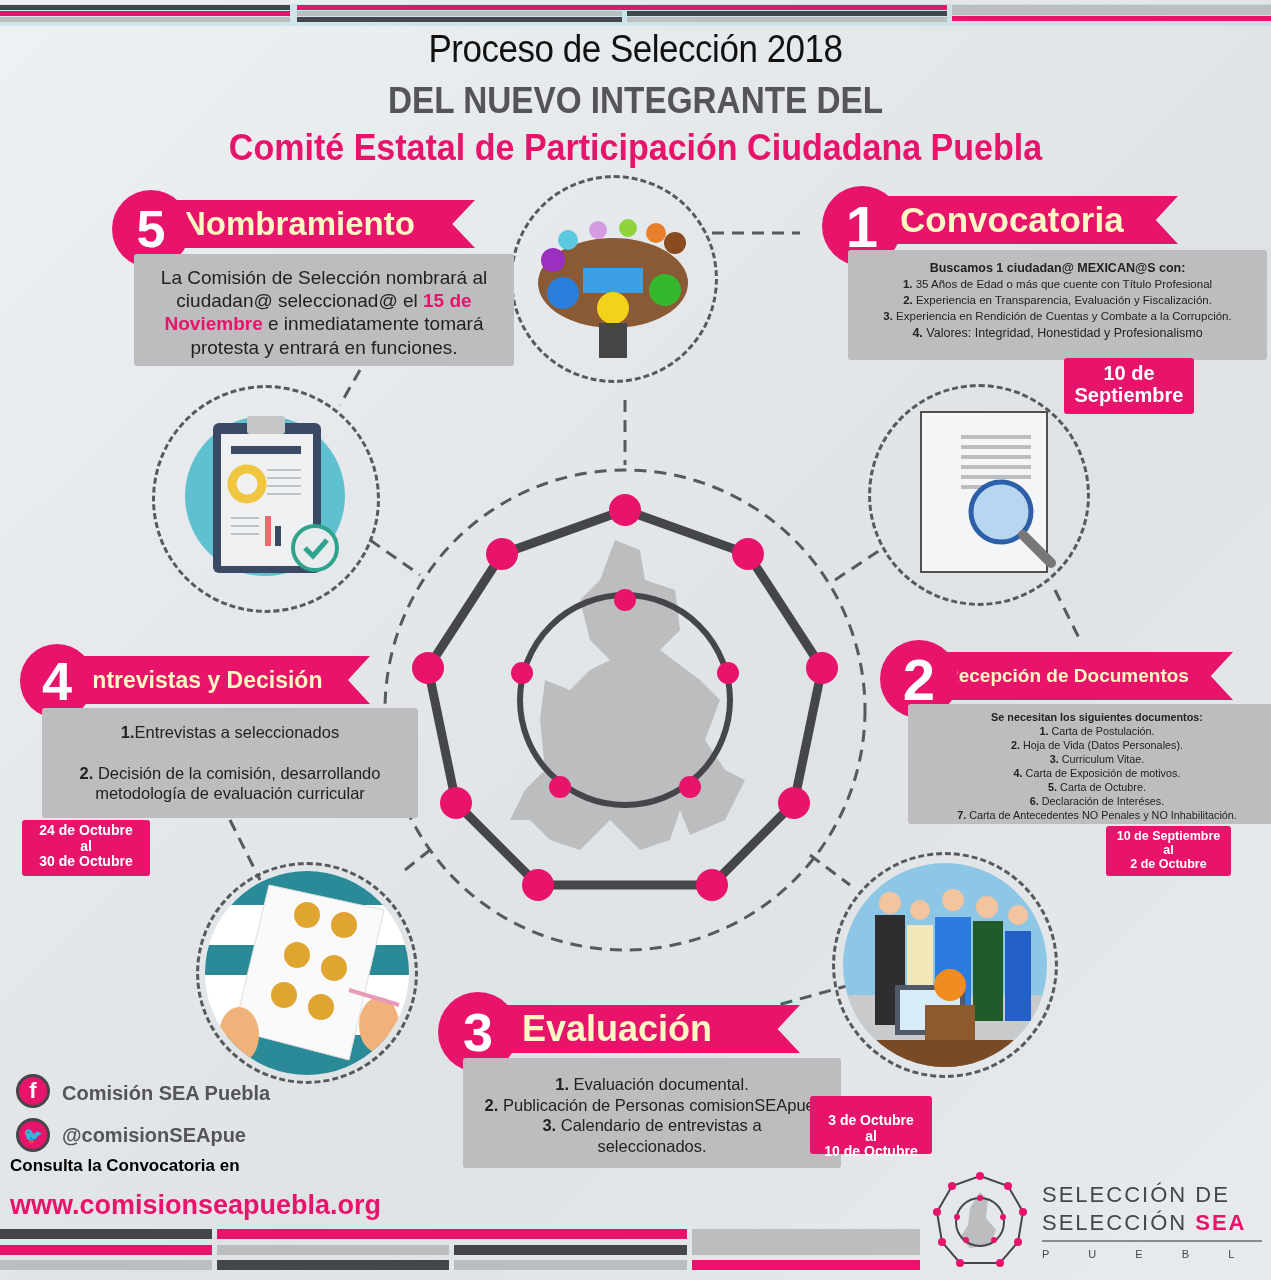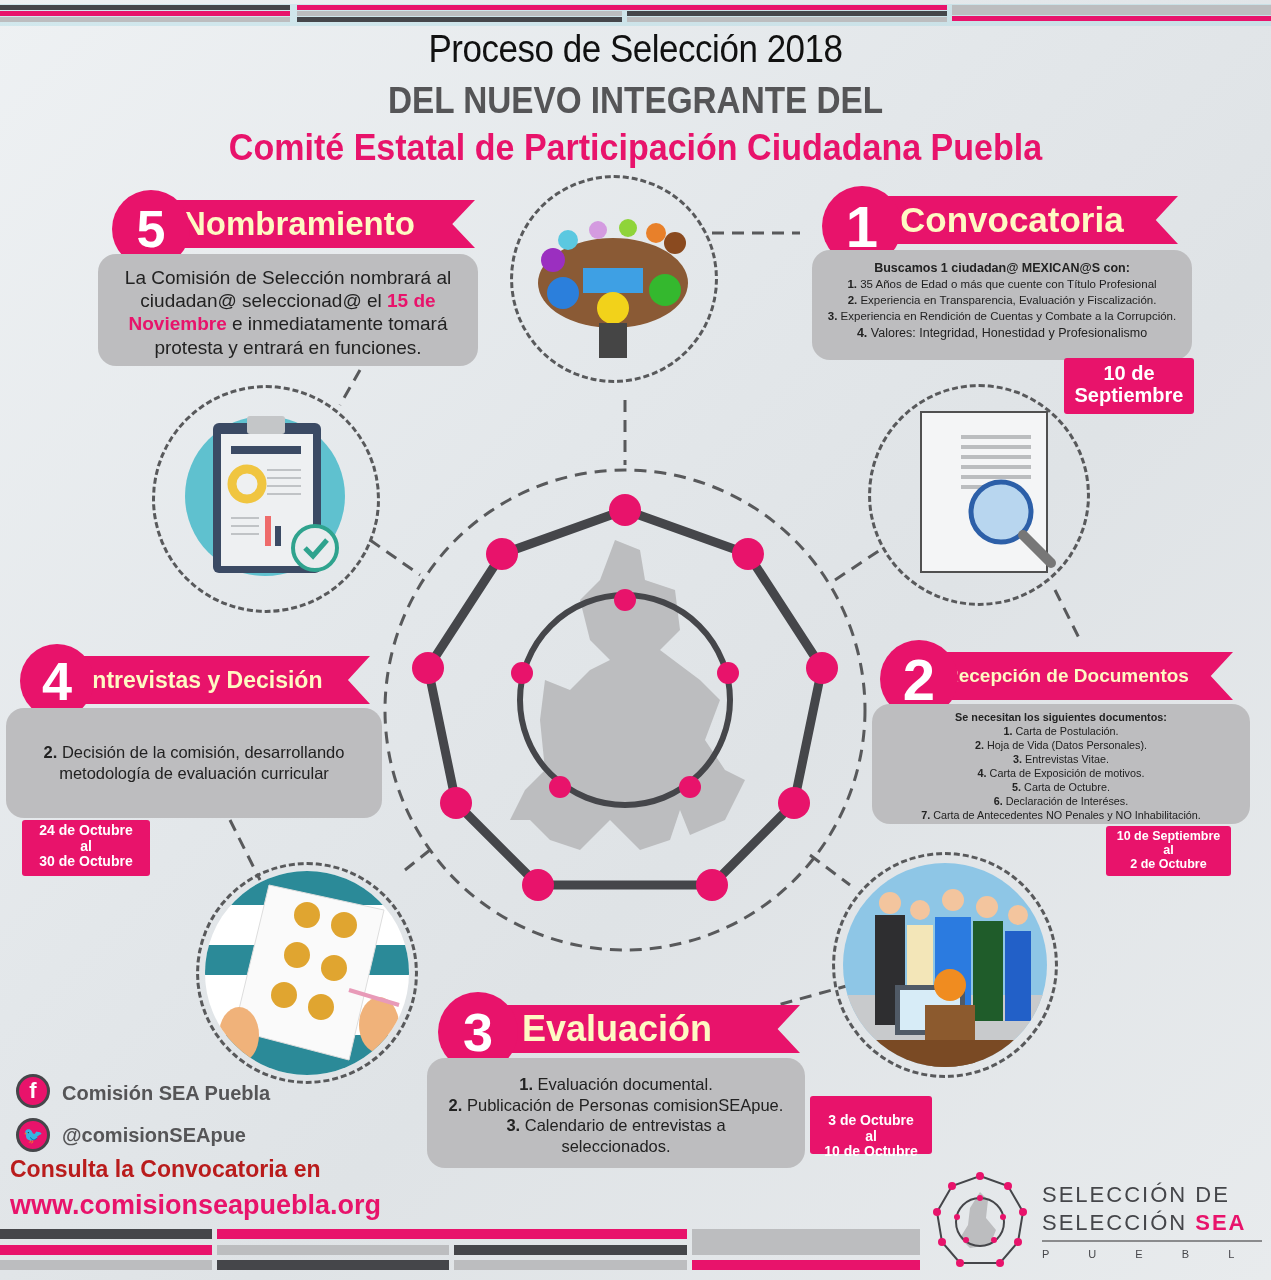--- a/index.html
+++ b/index.html
@@ -16,21 +16,21 @@
   .dark { background: #45464a; }
   .grey { background: #bcbdbf; }
   .lb { background: #9fd6e3; }
 
   .title1 { position:absolute; left:0; width:1271px; top:28px; text-align:center; font-size:38px; color:#111; letter-spacing:-0.5px; transform: scaleX(0.92); }
   .title2 { position:absolute; left:0; width:1271px; top:80px; text-align:center; font-size:37px; font-weight:bold; color:#555557; transform: scaleX(0.9); }
   .title3 { position:absolute; left:0; width:1271px; top:127px; text-align:center; font-size:37px; font-weight:bold; color:#e8136b; transform: scaleX(0.92); }
 
   .ribbon { position:absolute; height:48px; background:#e8136b; color:#fef9c3; font-weight:bold; display:flex; align-items:center; clip-path: polygon(0 0, 100% 0, 93% 50%, 100% 100%, 0 100%); }
   .ribbon-num { position:absolute; background:#e8136b; border-radius:50%; color:#fff; font-weight:900; display:flex; align-items:center; justify-content:center; }
-  .graybox { position:absolute; background:#bdbdbf; border-radius:18px; color:#222; text-align:center; }
+  .graybox { position:absolute; background:#bdbdbf; border-radius:3px; color:#222; text-align:center;margin-left:36px; }
   .datebox { position:absolute; background:#e8136b; color:#fff; font-weight:bold; text-align:center; border-radius:3px; line-height:1.12; }
 
   .circle-dash { position:absolute; border:3px dashed #58595b; border-radius:50%; }
   .social-icon { position:absolute; width:34px; height:34px; border-radius:50%; background:#e8136b; border:3px solid #45464a; color:#fff; font-weight:bold; font-size:22px; display:flex; align-items:center; justify-content:center; }
 </style>
 </head>
 <body>
 
 <div>
   <div class="bar lb" style="left:0;top:4px;width:1271px;height:22px;opacity:0.35"></div>
@@ -219,54 +219,55 @@
   <div class="ribbon" style="left:150px;top:200px;width:325px;font-size:33px;padding-left:32px">Nombramiento</div>
   <div class="ribbon-num" style="left:112px;top:190px;width:78px;height:78px;font-size:52px">5</div>
   <div class="graybox" style="left:98px;top:254px;width:380px;height:112px;padding:12px 10px 0;font-size:19px;line-height:1.22">
     <span>La Comisión de Selección nombrará al ciudadan@ seleccionad@ el </span><span style="color:#e8136b;font-weight:bold">15 de Noviembre</span><span> e inmediatamente tomará protesta y entrará en funciones.</span>
   </div>
 </div>
 
 <div>
   <div class="ribbon" style="left:860px;top:196px;width:318px;font-size:35px;padding-left:40px">Convocatoria</div>
   <div class="ribbon-num" style="left:822px;top:186px;width:80px;height:80px;font-size:58px">1</div>
-  <div class="graybox" style="left:812px;top:250px;width:380px;height:110px;padding:10px 6px 0;font-size:11.5px;line-height:1.38">
+  <div class="graybox" style="left:812px;top:250px;width:419px;height:110px;padding:10px 6px 0;font-size:11.5px;line-height:1.38">
     <div style="font-weight:900;font-size:12.5px">Buscamos 1 ciudadan@ MEXICAN@S  con:</div>
     <div><b>1.</b><span> 35 Años de Edad o más que cuente con Título Profesional</span></div>
     <div><b>2.</b><span>  Experiencia en Transparencia, Evaluación y Fiscalización.</span></div>
     <div><b>3.</b><span> Experiencia en Rendición de Cuentas y Combate a la Corrupción.</span></div>
     <div style="font-size:12.5px"><b>4.</b><span> Valores: Integridad, Honestidad y Profesionalismo</span></div>
   </div>
   <div class="datebox" style="left:1064px;top:358px;width:130px;height:56px;font-size:20px;padding-top:4px">10 de Septiembre</div>
 </div>
 
 <div>
   <div class="ribbon" style="left:915px;top:652px;width:318px;font-size:19px;padding-left:30px">Recepción de Documentos</div>
   <div class="ribbon-num" style="left:880px;top:640px;width:78px;height:78px;font-size:58px">2</div>
   <div class="graybox" style="left:872px;top:704px;width:378px;height:120px;padding:6px 4px 0;font-size:10.8px;line-height:1.3">
     <div style="font-weight:bold">Se necesitan los siguientes documentos:</div>
     <div><b>1.</b><span> Carta de Postulación.</span></div>
     <div><b>2.</b><span> Hoja de Vida (Datos Personales).</span></div>
-    <div><b>3.</b><span> Entrevistas Vitae.</span></div>
+    <div><b>3.</b><span> Curriculum Vitae.</span></div>
     <div><b>4.</b><span> Carta de Exposición de motivos.</span></div>
     <div><b>5.</b><span> Carta de Octubre.</span></div>
     <div><b>6.</b><span> Declaración de Interéses.</span></div>
     <div><b>7.</b><span>  Carta de Antecedentes NO Penales y NO Inhabilitación.</span></div>
   </div>
   <div class="datebox" style="left:1106px;top:826px;width:125px;height:50px;font-size:12.5px;padding-top:3px">
     <div>10  de Septiembre</div>
       <div>al</div>
       <div>2 de Octubre</div>
   </div>
 </div>
 
 <div>
   <div class="ribbon" style="left:55px;top:656px;width:315px;font-size:23px;padding-left:22px">Entrevistas y Decisión</div>
   <div class="ribbon-num" style="left:20px;top:644px;width:74px;height:74px;font-size:54px">4</div>
   <div class="graybox" style="left:6px;top:708px;width:376px;height:110px;padding:14px 10px 0;font-size:16.5px;line-height:1.25">
+    <div><b>1.</b><span>Entrevistas a seleccionados</span></div>
     <div style="height:20px"></div>
     <div><b>2.</b><span> Decisión de la comisión, desarrollando metodología de evaluación curricular</span></div>
   </div>
   <div class="datebox" style="left:22px;top:820px;width:128px;height:56px;font-size:14px;padding-top:3px">
     <div>24 de Octubre</div>
       <div>al</div>
       <div>30 de Octubre</div>
   </div>
 </div>
 
@@ -283,21 +284,21 @@
       <div>al</div>
       <div>10 de Octubre</div>
   </div>
 </div>
 
 <div class="social-icon" style="left:16px;top:1074px">f</div>
 <div class="abs" style="left:62px;top:1082px;font-size:20px;font-weight:bold;color:#555557">Comisión SEA Puebla</div>
 <div class="social-icon" style="left:16px;top:1118px;font-size:16px">🐦</div>
 <div class="abs" style="left:62px;top:1124px;font-size:20px;font-weight:bold;color:#555557">@comisionSEApue</div>
 
-<div class="abs" style="left:10px;top:1156px;font-size:23px;color:#b91c1c;font-weight:bold">Consulta la Convocatoria en</div>
+<div class="abs" style="left:10px;top:1156px;font-size:17px;color:#000000;font-weight:bold">Consulta la Convocatoria en</div>
 <div class="abs" style="left:10px;top:1190px;font-size:27px;color:#e8136b;font-weight:bold">www.comisionseapuebla.org</div>
 
 <div>
   <div class="bar dark" style="left:0;top:1229px;width:212px;height:10px"></div>
   <div class="bar pink" style="left:0;top:1245px;width:212px;height:10px"></div>
   <div class="bar grey" style="left:0;top:1260px;width:212px;height:10px"></div>
   <div class="bar pink" style="left:217px;top:1229px;width:470px;height:10px"></div>
   <div class="bar grey" style="left:217px;top:1245px;width:232px;height:10px"></div>
   <div class="bar dark" style="left:217px;top:1260px;width:232px;height:10px;background:#45464a"></div>
   <div class="bar dark" style="left:454px;top:1245px;width:233px;height:10px"></div>

